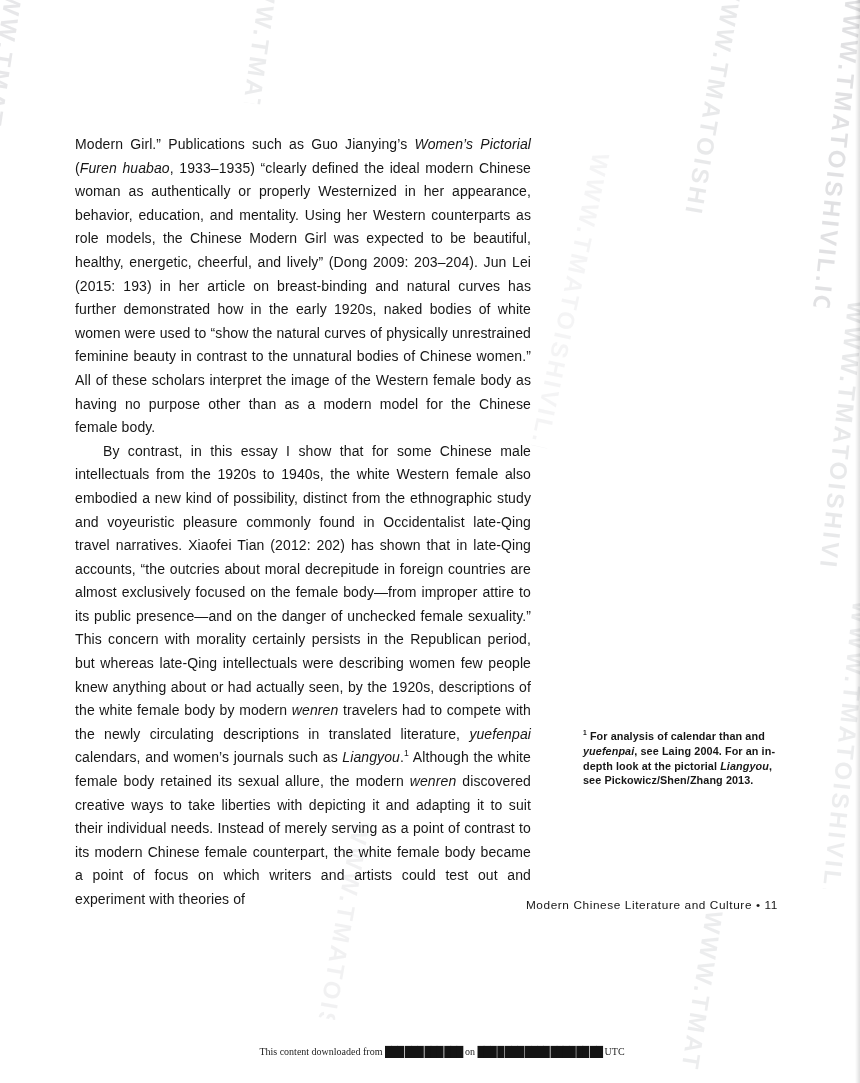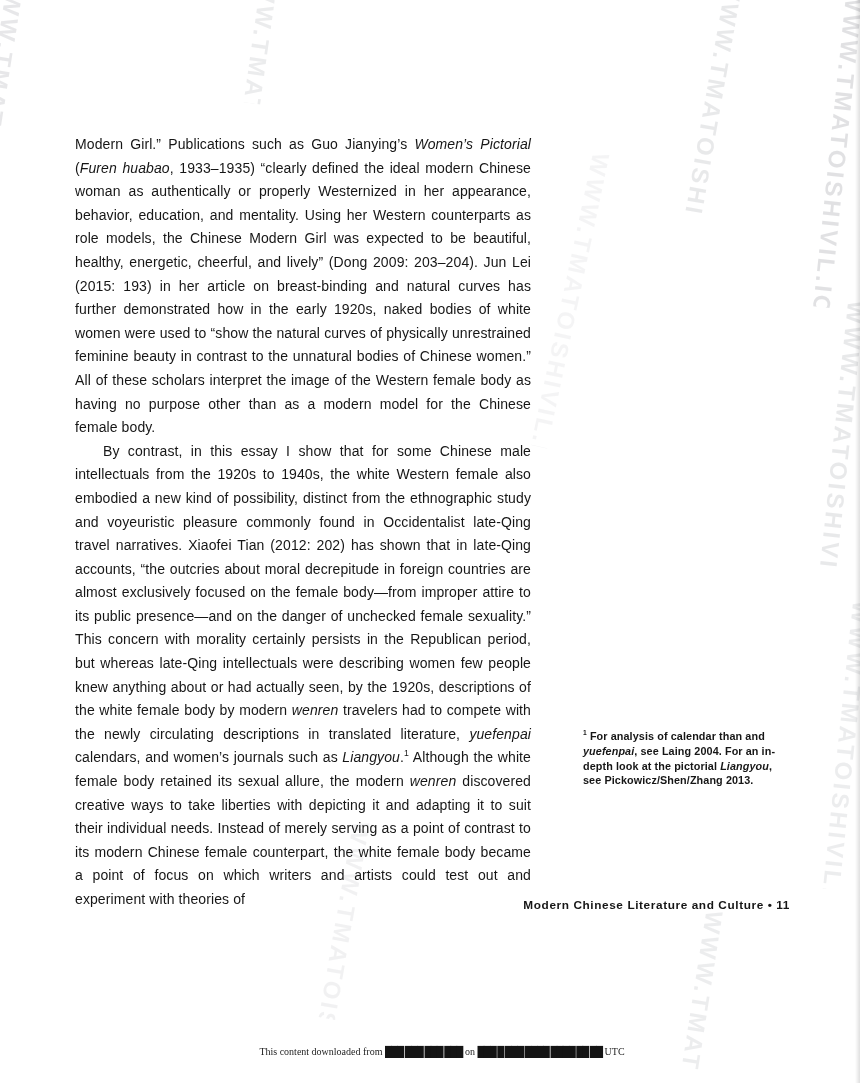--- a/index.html
+++ b/index.html
@@ -60,23 +60,23 @@
     font-size:10.8px;
     line-height:14.8px;
     font-weight:700;
     text-align:left;
     letter-spacing:.1px;
   }
 
   
   .running-footer{
     position:absolute;
-    right:70px;top:898px;
+    right:82px;top:898px;
     font-size:11.8px;
-    font-weight:700;
+    font-weight:400;
     letter-spacing:.6px;
   }
 
   
   .jstor-footer{
     position:absolute;
     left:0;top:1044px;width:100%;
     text-align:center;
     font-family:"Liberation Serif", serif;
     font-size:10px;

